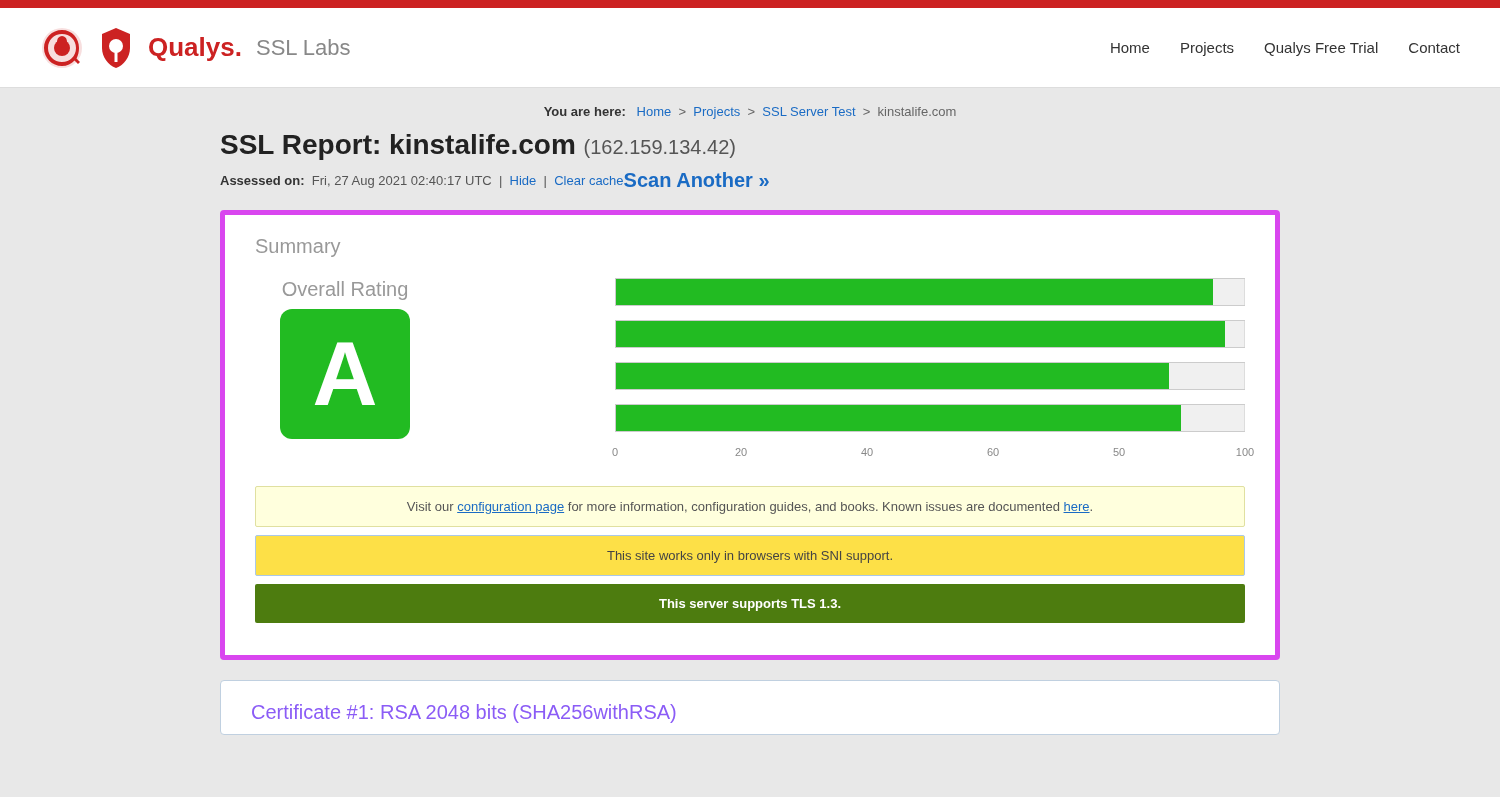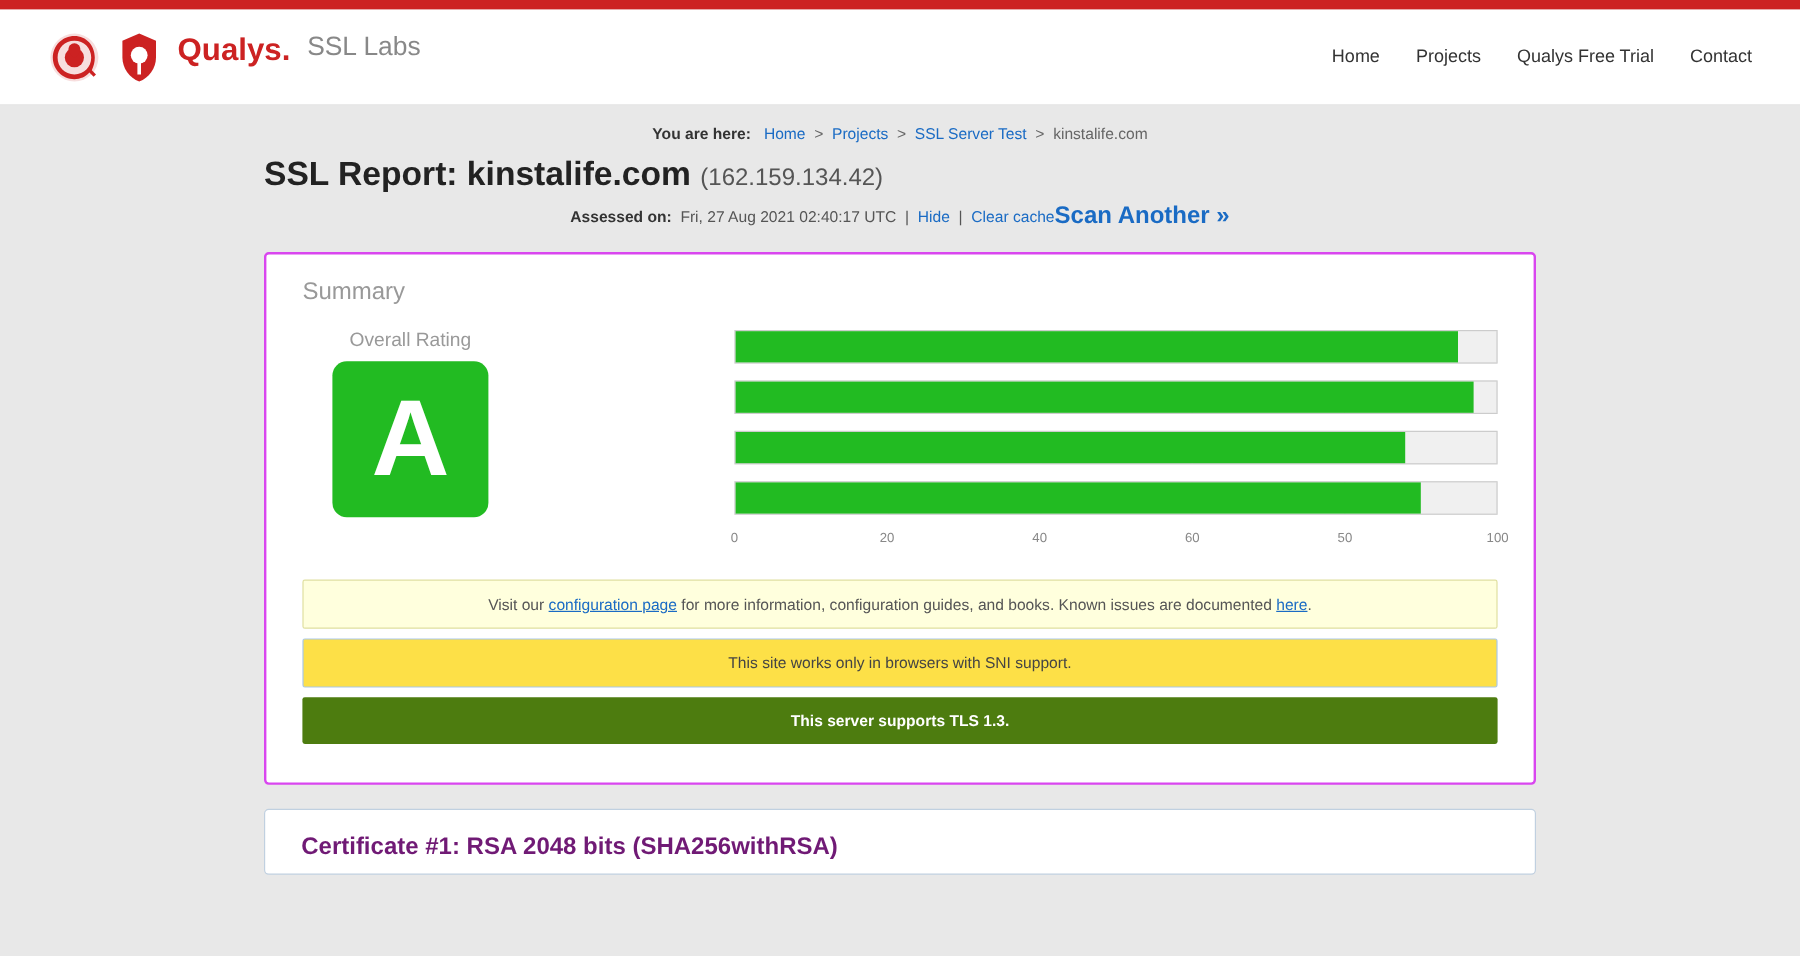--- a/index.html
+++ b/index.html
@@ -3,21 +3,21 @@
   <meta charset="utf-8">
   <style>
     * { margin: 0; padding: 0; box-sizing: border-box; }
     body { font-family: Arial, sans-serif; background: #e8e8e8; font-size: 14px; color: #333; }
 
     
     .top-bar { height: 8px; background: #cc2222; width: 100%; }
 
     
     .header { background: #fff; border-bottom: 1px solid #ddd; padding: 0 40px; display: flex; align-items: center; justify-content: space-between; height: 80px; }
-    .logo-area { display: flex; align-items: flex-start; gap: 10px; }
+    .logo-area { display: flex; align-items: center; gap: 10px; }
     .logo-icon { width: 44px; height: 44px; }
     .logo-text { font-size: 26px; font-weight: bold; color: #222; }
     .logo-text span { color: #cc2222; }
     .logo-dot { color: #cc2222; }
     .logo-sub { font-size: 22px; color: #888; font-weight: normal; margin-left: 4px; }
     .nav { display: flex; gap: 30px; align-items: center; }
     .nav a { text-decoration: none; color: #333; font-size: 15px; font-weight: 500; }
 
     
     .content { max-width: 1100px; margin: 0 auto; padding: 16px 20px 40px; }
@@ -25,54 +25,54 @@
     
     .breadcrumb { font-size: 13px; color: #666; margin-bottom: 10px; text-align: center; }
     .breadcrumb strong { font-weight: bold; color: #333; }
     .breadcrumb a { color: #1a6bc4; text-decoration: none; }
 
     
     .page-title { font-size: 28px; font-weight: bold; color: #222; margin-bottom: 8px; }
     .page-title .ip { font-size: 20px; font-weight: normal; color: #555; }
 
     
-    .assessed-row { display: flex; align-items: center; justify-content: center; margin-bottom: 18px; }
+    .assessed-row { display: flex; align-items: center; justify-content: flex-start; margin-bottom: 18px; }
     .assessed-text { font-size: 13px; color: #555; }
     .assessed-text strong { color: #333; }
     .assessed-text a { color: #1a6bc4; text-decoration: none; }
     .scan-another { font-size: 20px; font-weight: bold; color: #1a6bc4; text-decoration: none; }
 
     
-    .card { background: #fff; border: 2px solid #d946ef; border-radius: 4px; margin-bottom: 20px; padding: 20px 30px 24px; }
+    .card { background: #fff; border: 5px solid #d946ef; border-radius: 4px; margin-bottom: 20px; padding: 20px 30px 24px; }
     .card-title { font-size: 20px; color: #999; font-weight: normal; margin-bottom: 20px; }
 
     
     .rating-chart { display: flex; align-items: flex-start; gap: 60px; margin-bottom: 24px; }
     .rating-block { display: flex; flex-direction: column; align-items: center; gap: 8px; min-width: 180px; }
-    .overall-label { font-size: 16px; color: #999; }
+    .overall-label { font-size: 20px; color: #999; }
     .grade-box { width: 130px; height: 130px; background: #22bb22; border-radius: 12px; display: flex; align-items: center; justify-content: center; }
     .grade-letter { font-size: 90px; font-weight: bold; color: #fff; line-height: 1; }
 
     
     .bar-chart { flex: 1; min-width: 400px; }
     .chart-inner { position: relative; padding-left: 120px; }
     .bar-row { display: flex; align-items: center; margin-bottom: 14px; }
     .bar-label { position: absolute; left: 0; width: 115px; text-align: right; font-size: 13px; color: #555; }
     .bar-fill { height: 100%; background: #22bb22; }
 
     
     .info-box { padding: 12px 20px; text-align: center; font-size: 13px; margin-bottom: 8px; border-radius: 2px; }
     .info-yellow { background: #ffffdd; border: 1px solid #e0e0a0; color: #555; }
     .info-yellow a { color: #1a6bc4; }
     .info-blue { background: #fde047; border: 1px solid #aac8e8; color: #444; }
     .info-green { background: #4d7c0f; color: #fff; font-weight: bold; }
 
     
     .cert-card { background: #fff; border: 1px solid #c0d0e0; border-radius: 4px; padding: 20px 30px 10px; }
-    .cert-title { font-size: 20px; color: #701a75; font-weight: bold; }
+    .cert-title { font-size: 20px; color: #8b5cf6; font-weight: normal; }
   </style>
 </head>
 <body>
 
 <div class="top-bar"></div>
 
 <div class="header">
   <div class="logo-area">
     <svg class="logo-icon" viewBox="0 0 44 44" xmlns="http://www.w3.org/2000/svg">
       <circle cx="22" cy="22" r="20" fill="#cc2222" opacity="0.15"></circle>

